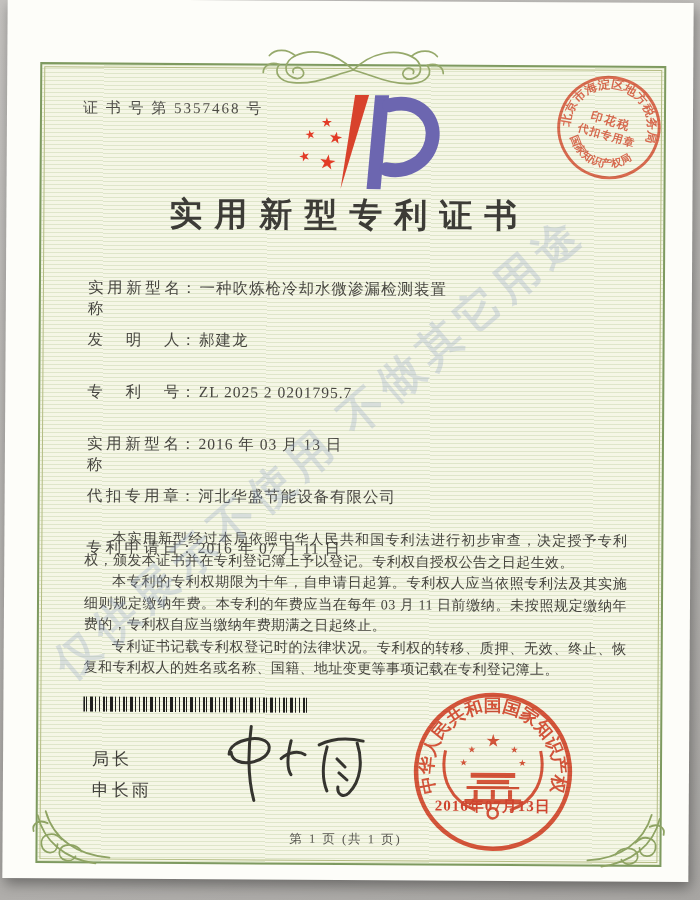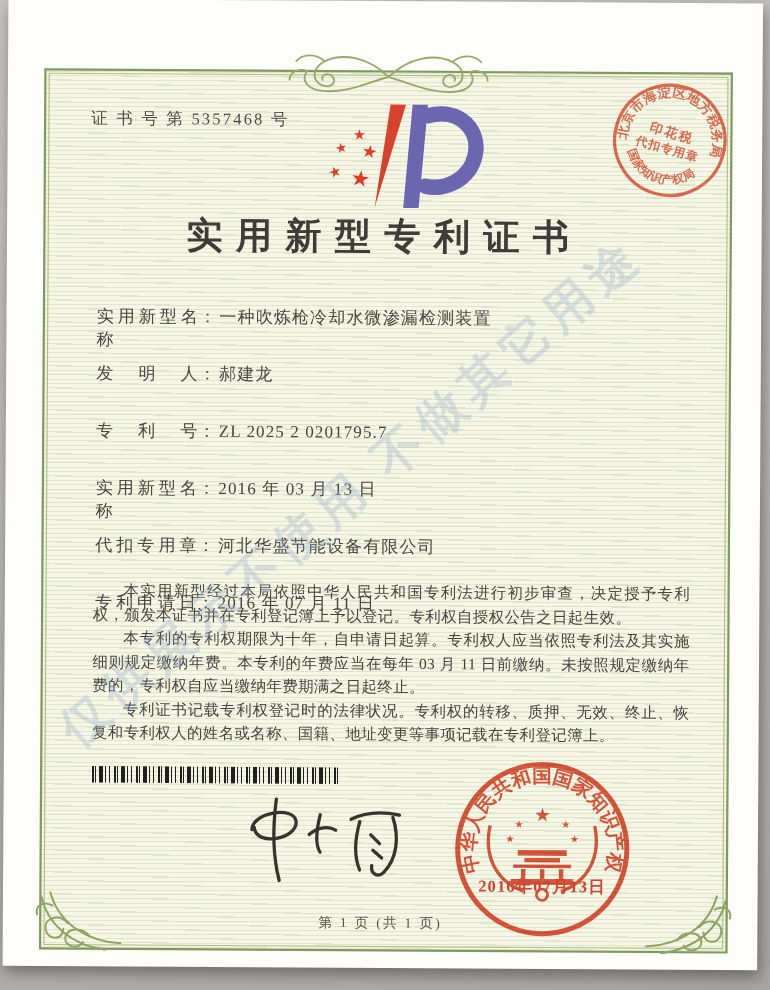--- a/index.html
+++ b/index.html
@@ -149,20 +149,24 @@
     </div>
 
     <div class="bodytext">
       <p>本实用新型经过本局依照中华人民共和国专利法进行初步审查，决定授予专利权，颁发本证书并在专利登记簿上予以登记。专利权自授权公告之日起生效。</p>
       <p>本专利的专利权期限为十年，自申请日起算。专利权人应当依照专利法及其实施细则规定缴纳年费。本专利的年费应当在每年 03 月 11 日前缴纳。未按照规定缴纳年费的，专利权自应当缴纳年费期满之日起终止。</p>
       <p>专利证书记载专利权登记时的法律状况。专利权的转移、质押、无效、终止、恢复和专利权人的姓名或名称、国籍、地址变更等事项记载在专利登记簿上。</p>
     </div>
 
     <div class="barcode"></div>
 
+    <div class="director">
+      <div>局长</div>
+      <div>申长雨</div>
+    </div>
 
     <svg class="signature" width="165" height="92" viewBox="0 0 165 92">
       <g stroke="#35342f" stroke-width="3" fill="none" stroke-linecap="round" stroke-linejoin="round">
         <path d="M14,38 C14,22 52,16 54,30 C56,46 18,54 16,36"></path>
         <path d="M36,10 C33,34 32,58 39,84"></path>
         <path d="M76,24 C72,40 72,52 76,58"></path>
         <path d="M66,42 C74,35 84,34 90,38"></path>
         <path d="M104,28 C118,21 134,21 148,24"></path>
         <path d="M112,30 C107,48 107,62 112,74"></path>
         <path d="M142,26 C148,44 146,64 134,76 C129,81 122,78 123,70"></path>

